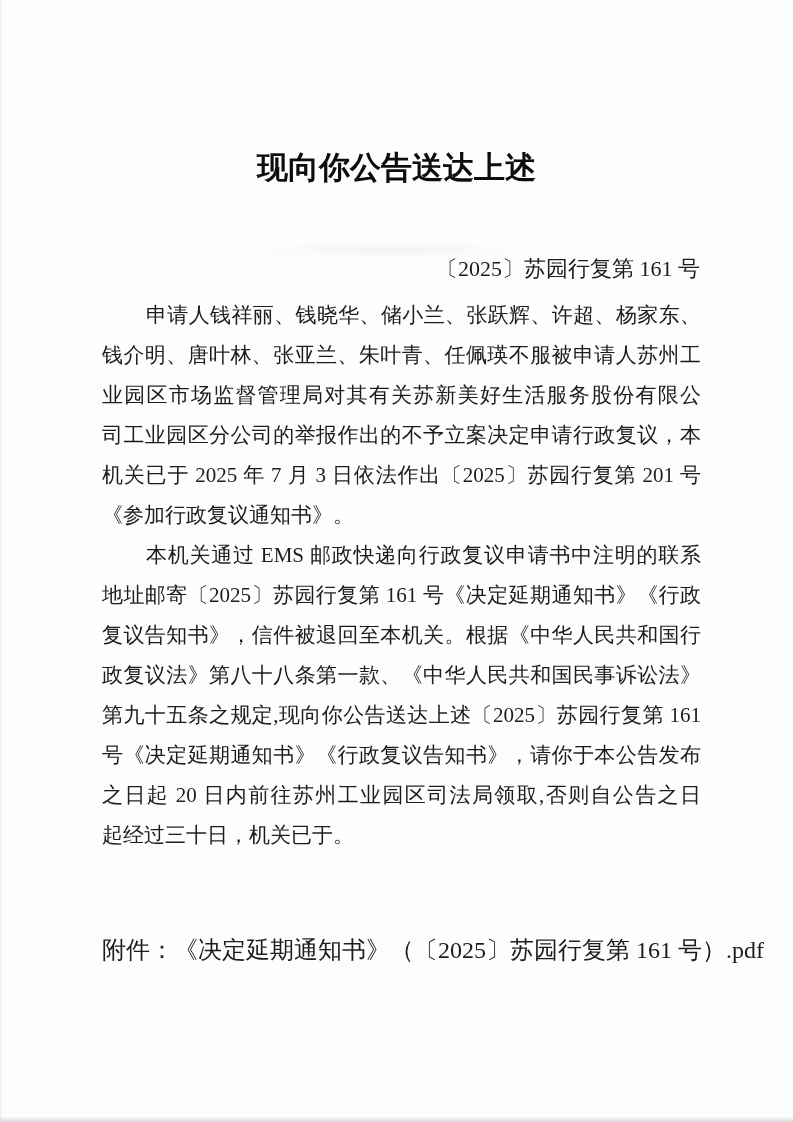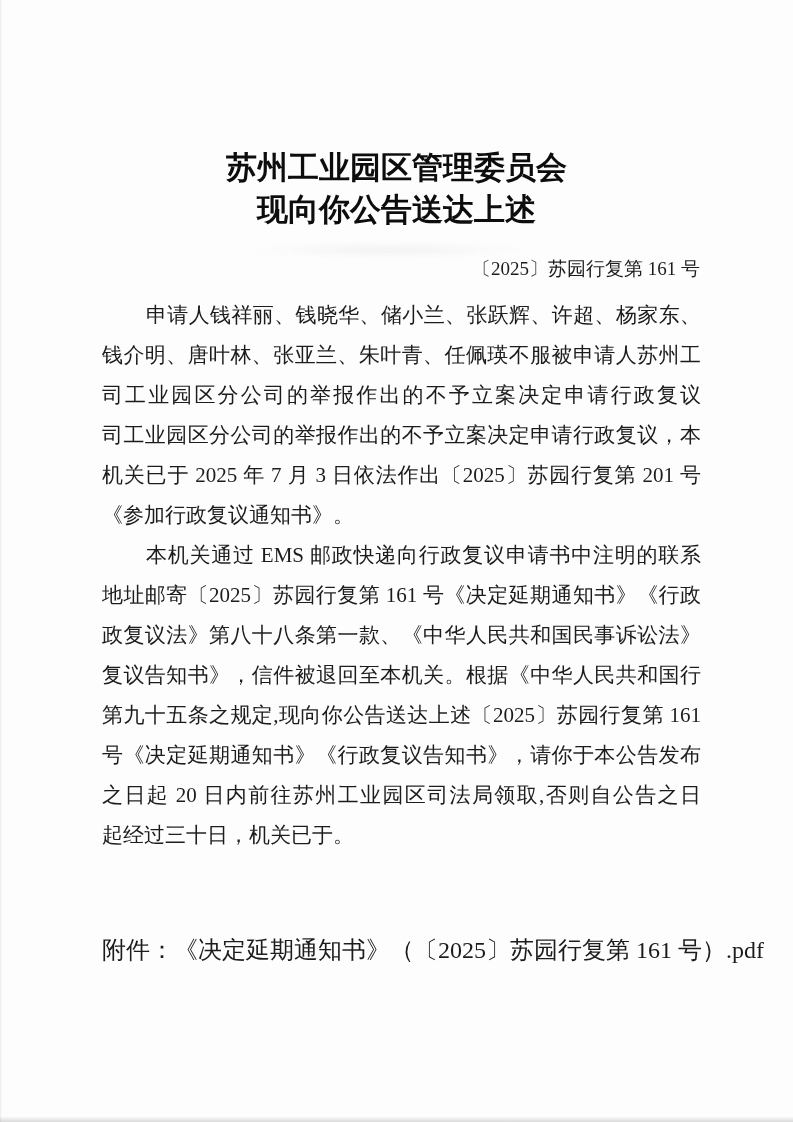--- a/index.html
+++ b/index.html
@@ -26,21 +26,21 @@
   }
   .doc-title {
     position: absolute; top: 147px; left: 0; width: 100%;
     text-align: center;
     font-size: 31px; font-weight: 700; color: #0d0d0d;
     line-height: 42px;
     letter-spacing: 0px;
   }
   .doc-number {
     position: absolute; top: 253px; right: 93px;
-    font-size: 19px; line-height: 32px;
+    font-size: 22px; line-height: 32px;
     color: #1c1c1c;
     white-space: nowrap;
   }
   .doc-body {
     position: absolute; top: 295px; left: 102px; width: 599px;
     font-size: 21px;
   }
   .salutation {
     height: 40px; line-height: 40px;
     white-space: nowrap;
@@ -59,39 +59,38 @@
     white-space: nowrap;
   }
 </style>
 </head>
 <body>
 
 <div class="page-edge-left"></div>
 <div class="scan-smudge"></div>
 
 <div class="doc-title">
-  <div>苏州工业园区管理委员会</div>
   <div>现向你公告送达上述</div>
 </div>
 
 <div class="doc-number">〔2025〕苏园行复第 161 号</div>
 
 <div class="doc-body">
 
   <div class="line indent">申请人钱祥丽、钱晓华、储小兰、张跃辉、许超、杨家东、</div>
   <div class="line">钱介明、唐叶林、张亚兰、朱叶青、任佩瑛不服被申请人苏州工</div>
-  <div class="line">司工业园区分公司的举报作出的不予立案决定申请行政复议</div>
+  <div class="line">业园区市场监督管理局对其有关苏新美好生活服务股份有限公</div>
   <div class="line">司工业园区分公司的举报作出的不予立案决定申请行政复议，本</div>
   <div class="line">机关已于 2025 年 7 月 3 日依法作出〔2025〕苏园行复第 201 号</div>
   <div class="line end">《参加行政复议通知书》。</div>
 
   <div class="line indent">本机关通过 EMS 邮政快递向行政复议申请书中注明的联系</div>
   <div class="line">地址邮寄〔2025〕苏园行复第 161 号《决定延期通知书》《行政</div>
+  <div class="line">复议告知书》，信件被退回至本机关。根据《中华人民共和国行</div>
   <div class="line">政复议法》第八十八条第一款、《中华人民共和国民事诉讼法》</div>
-  <div class="line">复议告知书》，信件被退回至本机关。根据《中华人民共和国行</div>
   <div class="line">第九十五条之规定,现向你公告送达上述〔2025〕苏园行复第 161</div>
   <div class="line">号《决定延期通知书》《行政复议告知书》，请你于本公告发布</div>
   <div class="line">之日起 20 日内前往苏州工业园区司法局领取,否则自公告之日</div>
   <div class="line end">起经过三十日，机关已于。</div>
 </div>
 
 <div class="attachment">附件：《决定延期通知书》（〔2025〕苏园行复第 161 号）.pdf</div>
 
 <div class="page-edge-bottom"></div>
 

